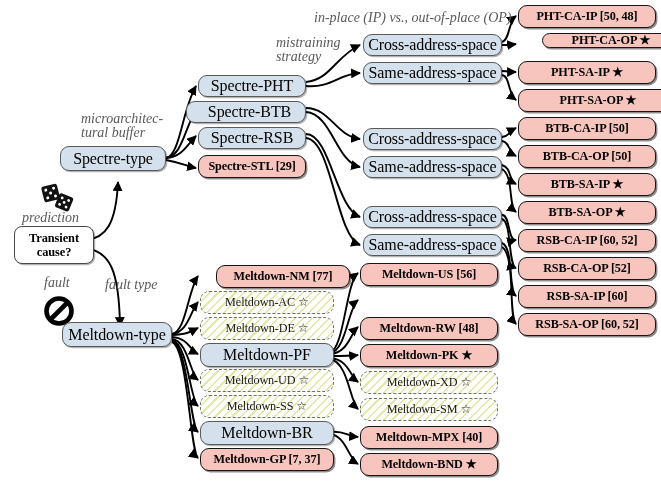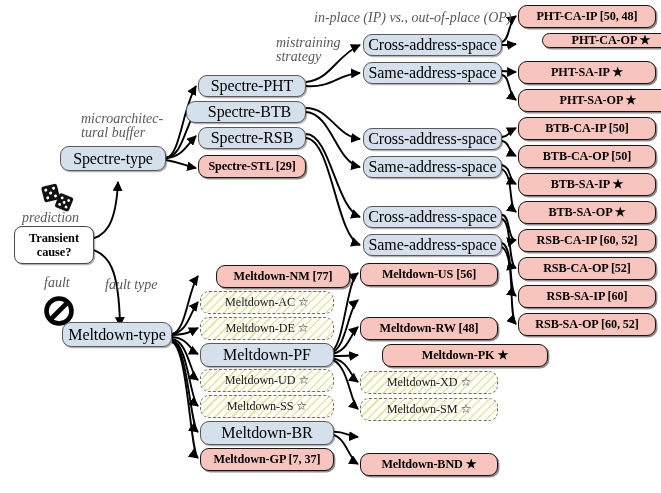--- a/index.html
+++ b/index.html
@@ -242,26 +242,29 @@
   <div class="node pink" style="left:200px;top:448px;width:134px;height:23px;">
     <span>Meltdown-GP [7, 37]</span>
   </div>
 
   <div class="node pink" style="left:360px;top:263px;width:138px;height:23px;">
     <span>Meltdown-US [56]</span>
   </div>
   <div class="node pink" style="left:360px;top:317px;width:138px;height:23px;">
     <span>Meltdown-RW [48]</span>
   </div>
-  <div class="node pink" style="left:360px;top:344px;width:166px;height:23px;margin-left:22px;">
+  <div class="node pink" style="left:360px;top:344px;width:138px;height:23px;">
     <span>Meltdown-PK ★</span>
   </div>
   <div class="node dash" style="left:360px;top:371px;width:138px;height:23px;">
     <span>Meltdown-XD ☆</span>
   </div>
   <div class="node dash" style="left:360px;top:398px;width:138px;height:23px;">
     <span>Meltdown-SM ☆</span>
   </div>
+  <div class="node pink" style="left:360px;top:426px;width:138px;height:23px;">
+    <span>Meltdown-MPX [40]</span>
+  </div>
   <div class="node pink" style="left:360px;top:453px;width:138px;height:23px;">
     <span>Meltdown-BND ★</span>
   </div>
 
 </div>
 
 </body></html>

